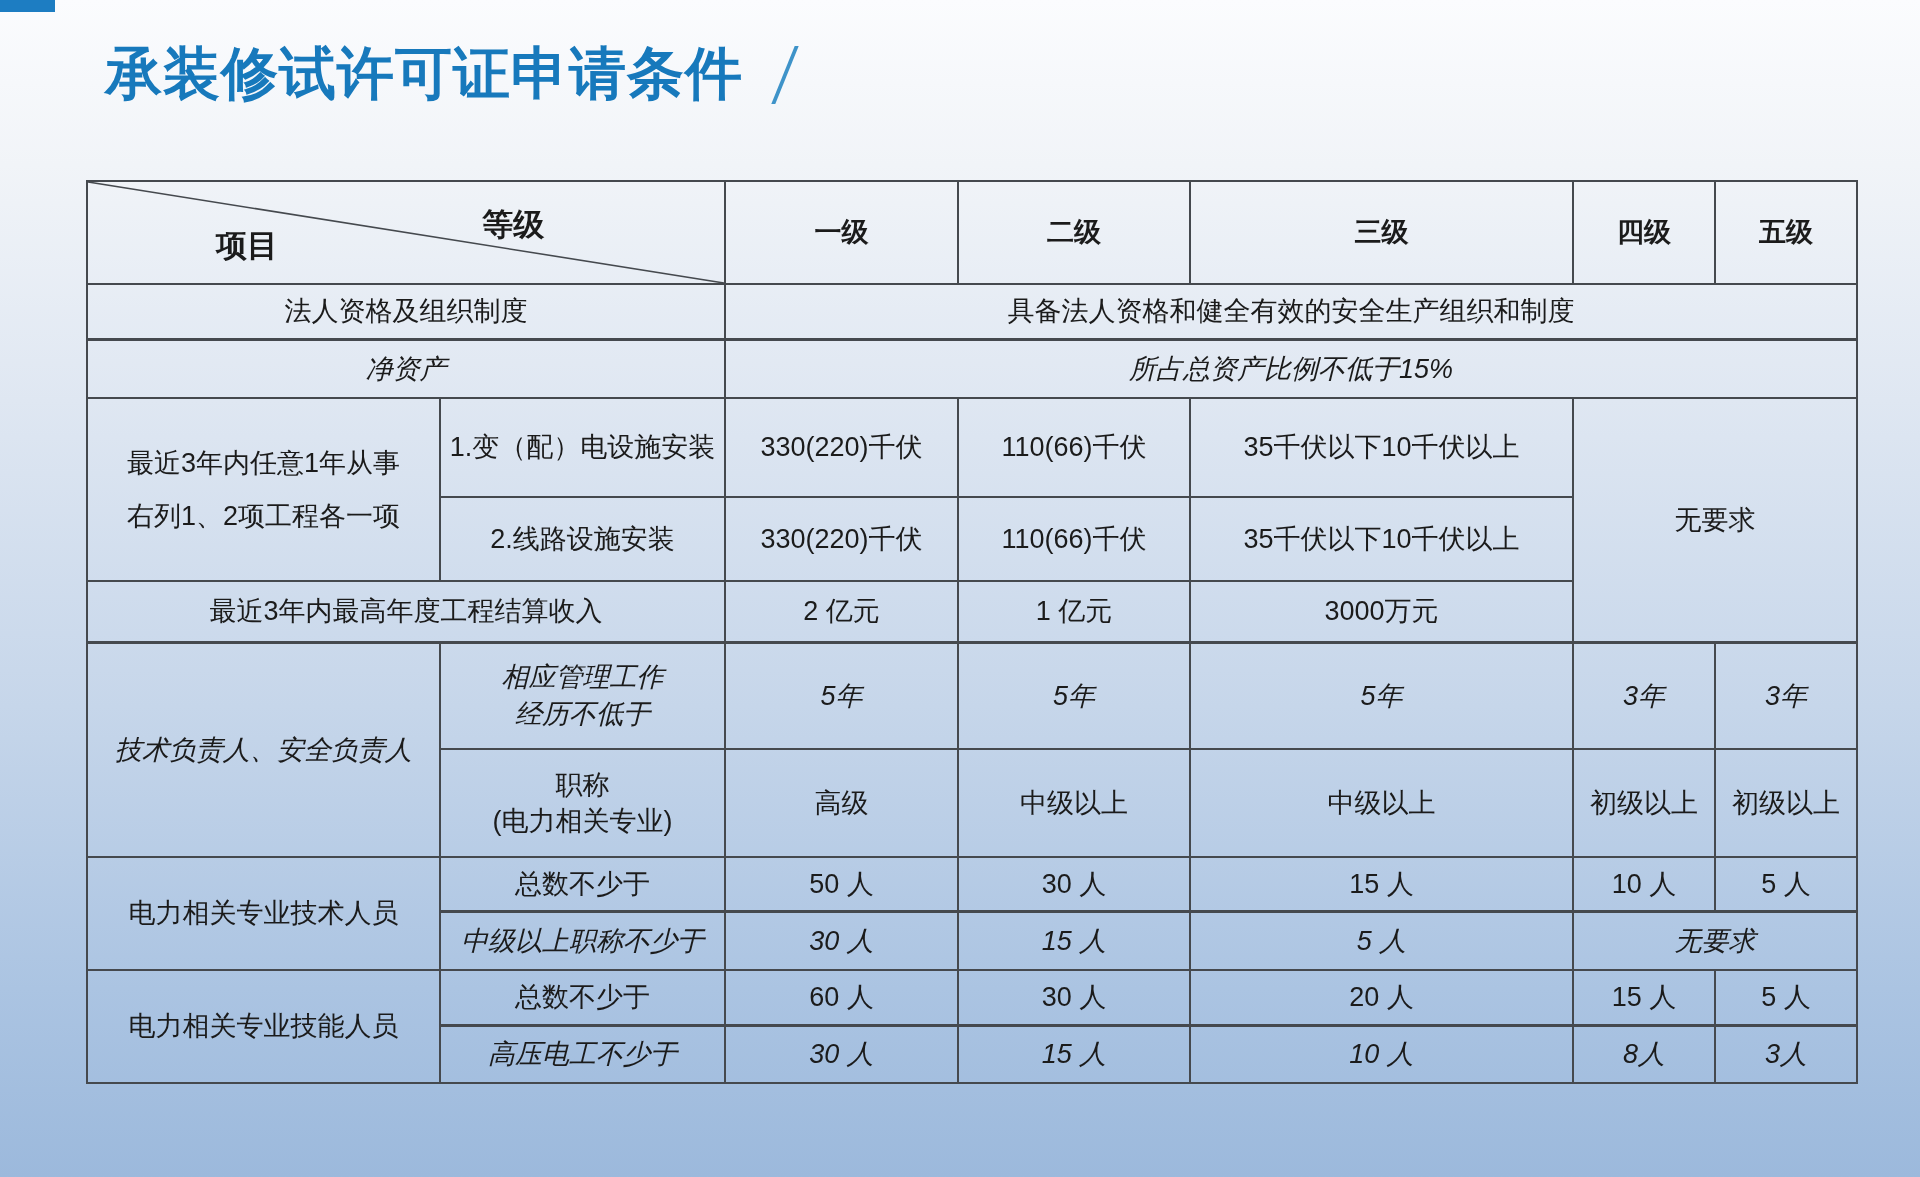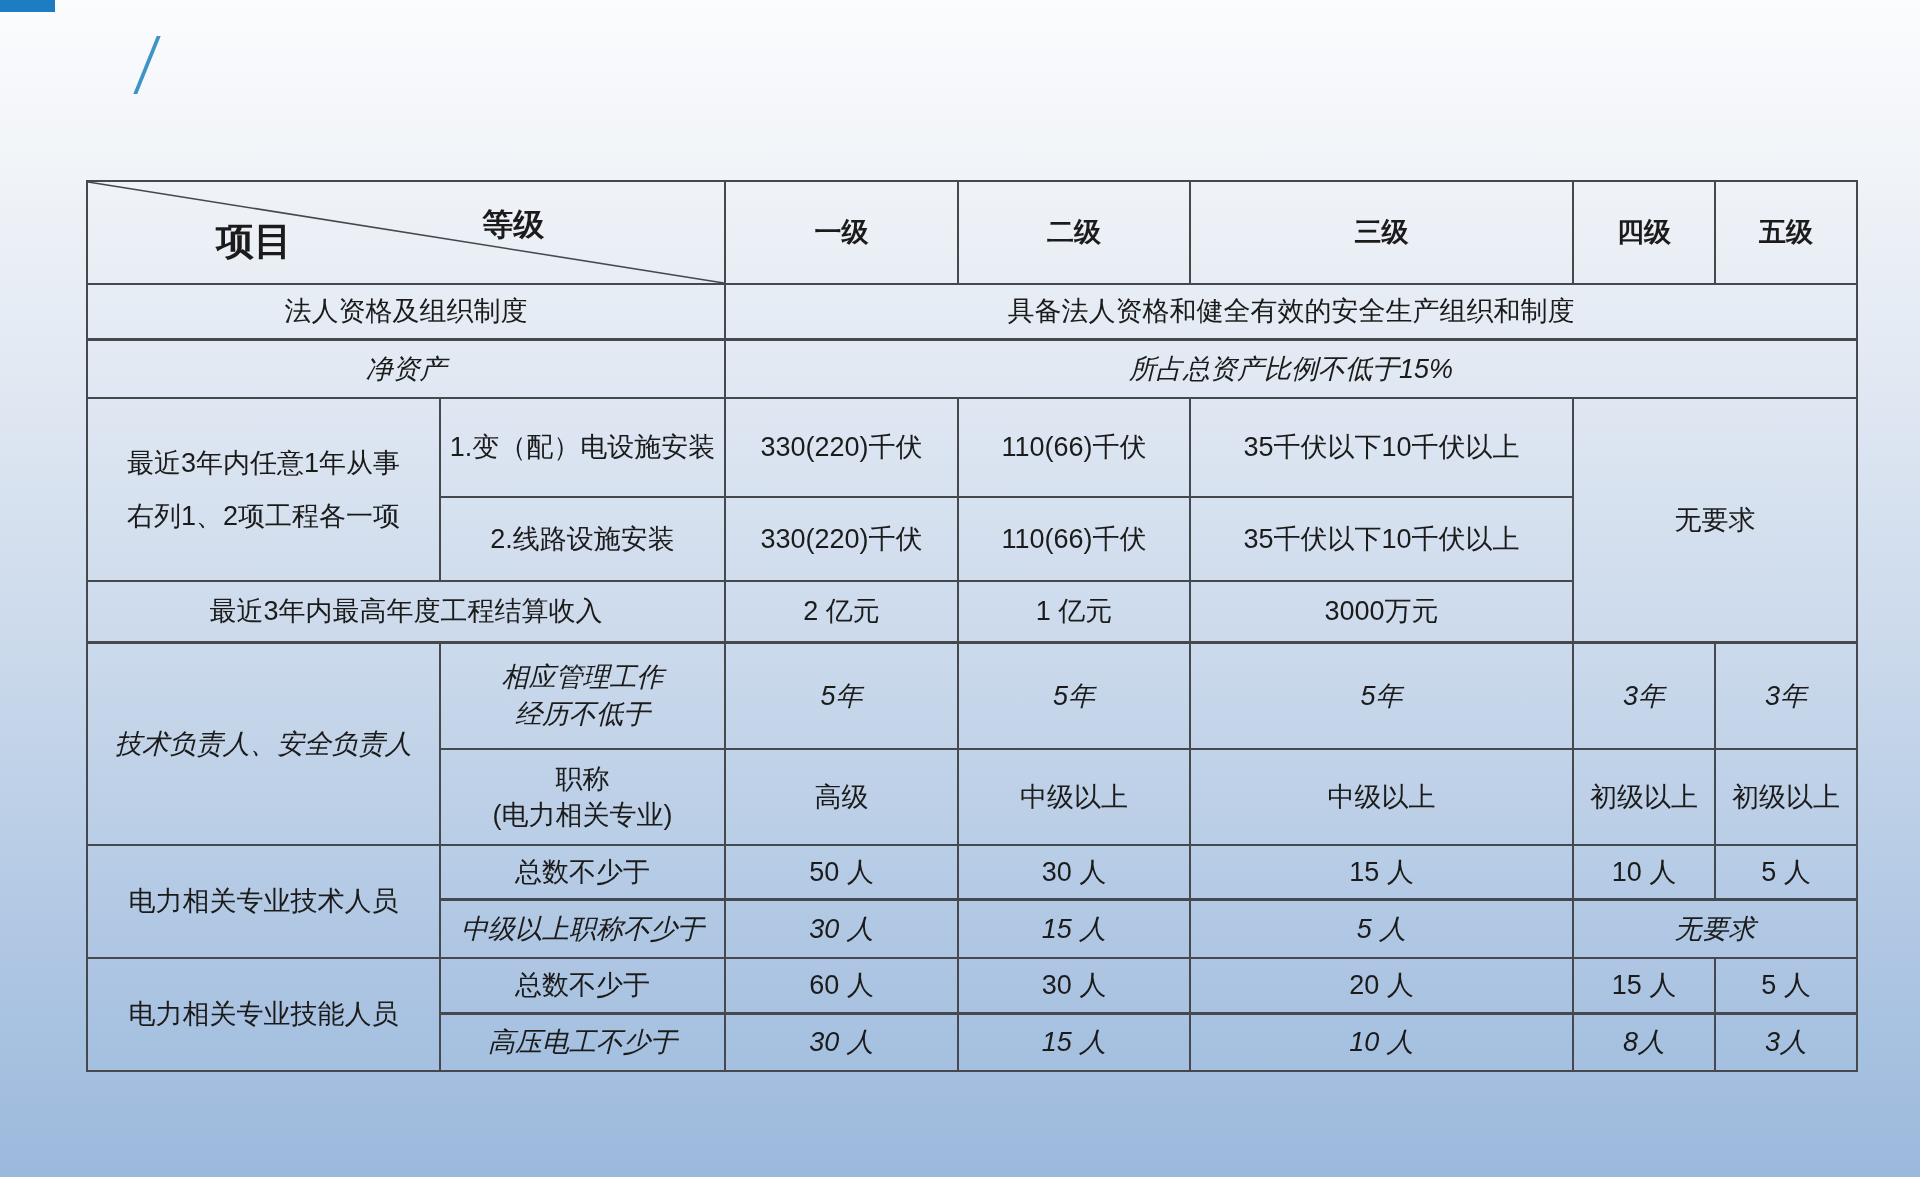--- a/index.html
+++ b/index.html
@@ -25,39 +25,40 @@
     text-align:center; vertical-align:middle;
     font-size:27px; line-height:1.35;
     padding:2px 4px;
     background:transparent;
   }
   tr.thick > td { border-top-width:3px;font-style:italic; }
   .hdr td { font-size:31px; font-weight:bold; }
   .corner-cell { position:relative; padding:0; }
   .corner-cell svg { position:absolute; left:0; top:0; width:100%; height:100%; display:block; }
   .corner-top { position:absolute; top:22px; left:62%; font-size:31px; font-weight:bold; }
-  .corner-bottom { position:absolute; bottom:16px; left:128px; font-size:38px; font-weight:bold; }
+  .corner-bottom { position:absolute; bottom:16px; left:128px; font-size:31px; font-weight:bold; }
   .two-line-gap span { display:block; }
   .two-line-gap span + span { margin-top:17px; }
   .stack span { display:block; }
   
   tr.rh { height:103px; }
   tr.r1 { height:55px; } tr.r2 { height:59px; }
   tr.r3 { height:99px;border-radius:9px; } tr.r4 { height:84px;margin-top:30px; }
   tr.r5 { height:61px; }
-  tr.r6 { height:107px; } tr.r7 { height:96px;border-radius:9px; }
+  tr.r6 { height:107px; } tr.r7 { height:108px;border-radius:9px; }
   tr.r8 { height:54px; } tr.r9 { height:59px;padding-left:15px; }
   tr.r10 { height:55px; } tr.r11 { height:58px;margin-left:36px; }
 </style>
 </head>
 <body>
 
 <div class="corner-mark"></div>
 
 <div class="page-header">
+  <div class="title-cn">承装修试许可证申请条件</div>
   <div class="title-slash"></div>
 </div>
 
 <table class="cond">
   <colgroup>
     <col style="width:353px">
       <col style="width:285px">
     <col style="width:233px">
       <col style="width:232px">
     <col style="width:383px">

